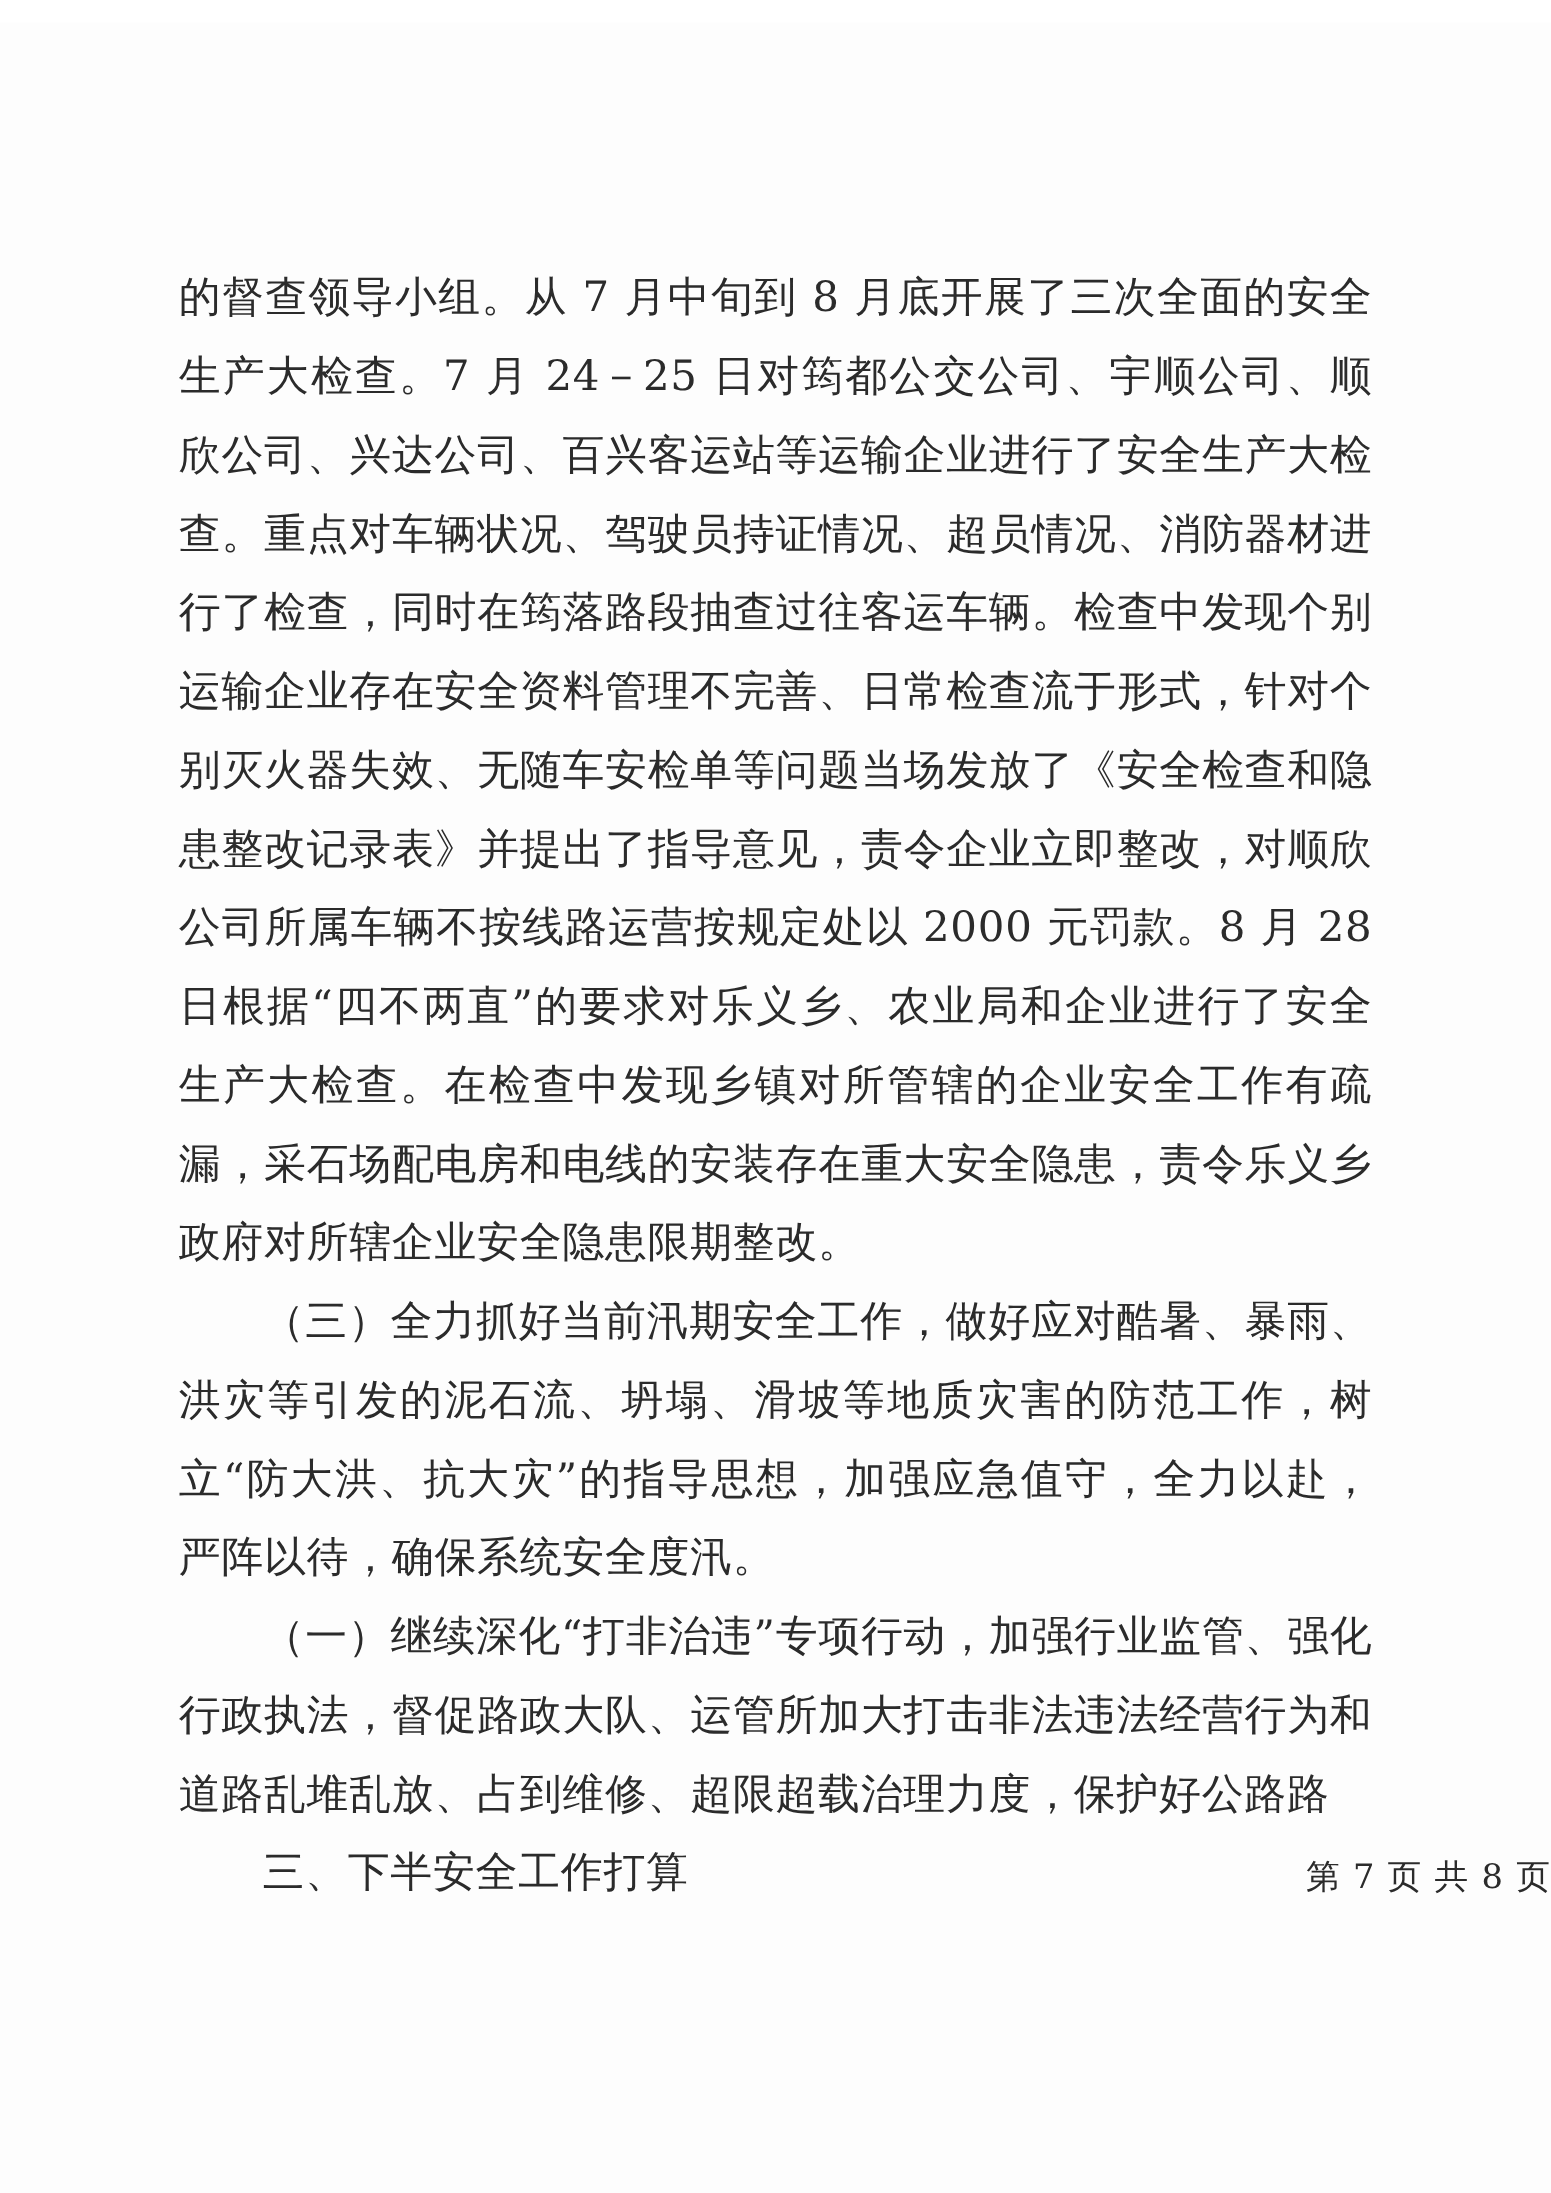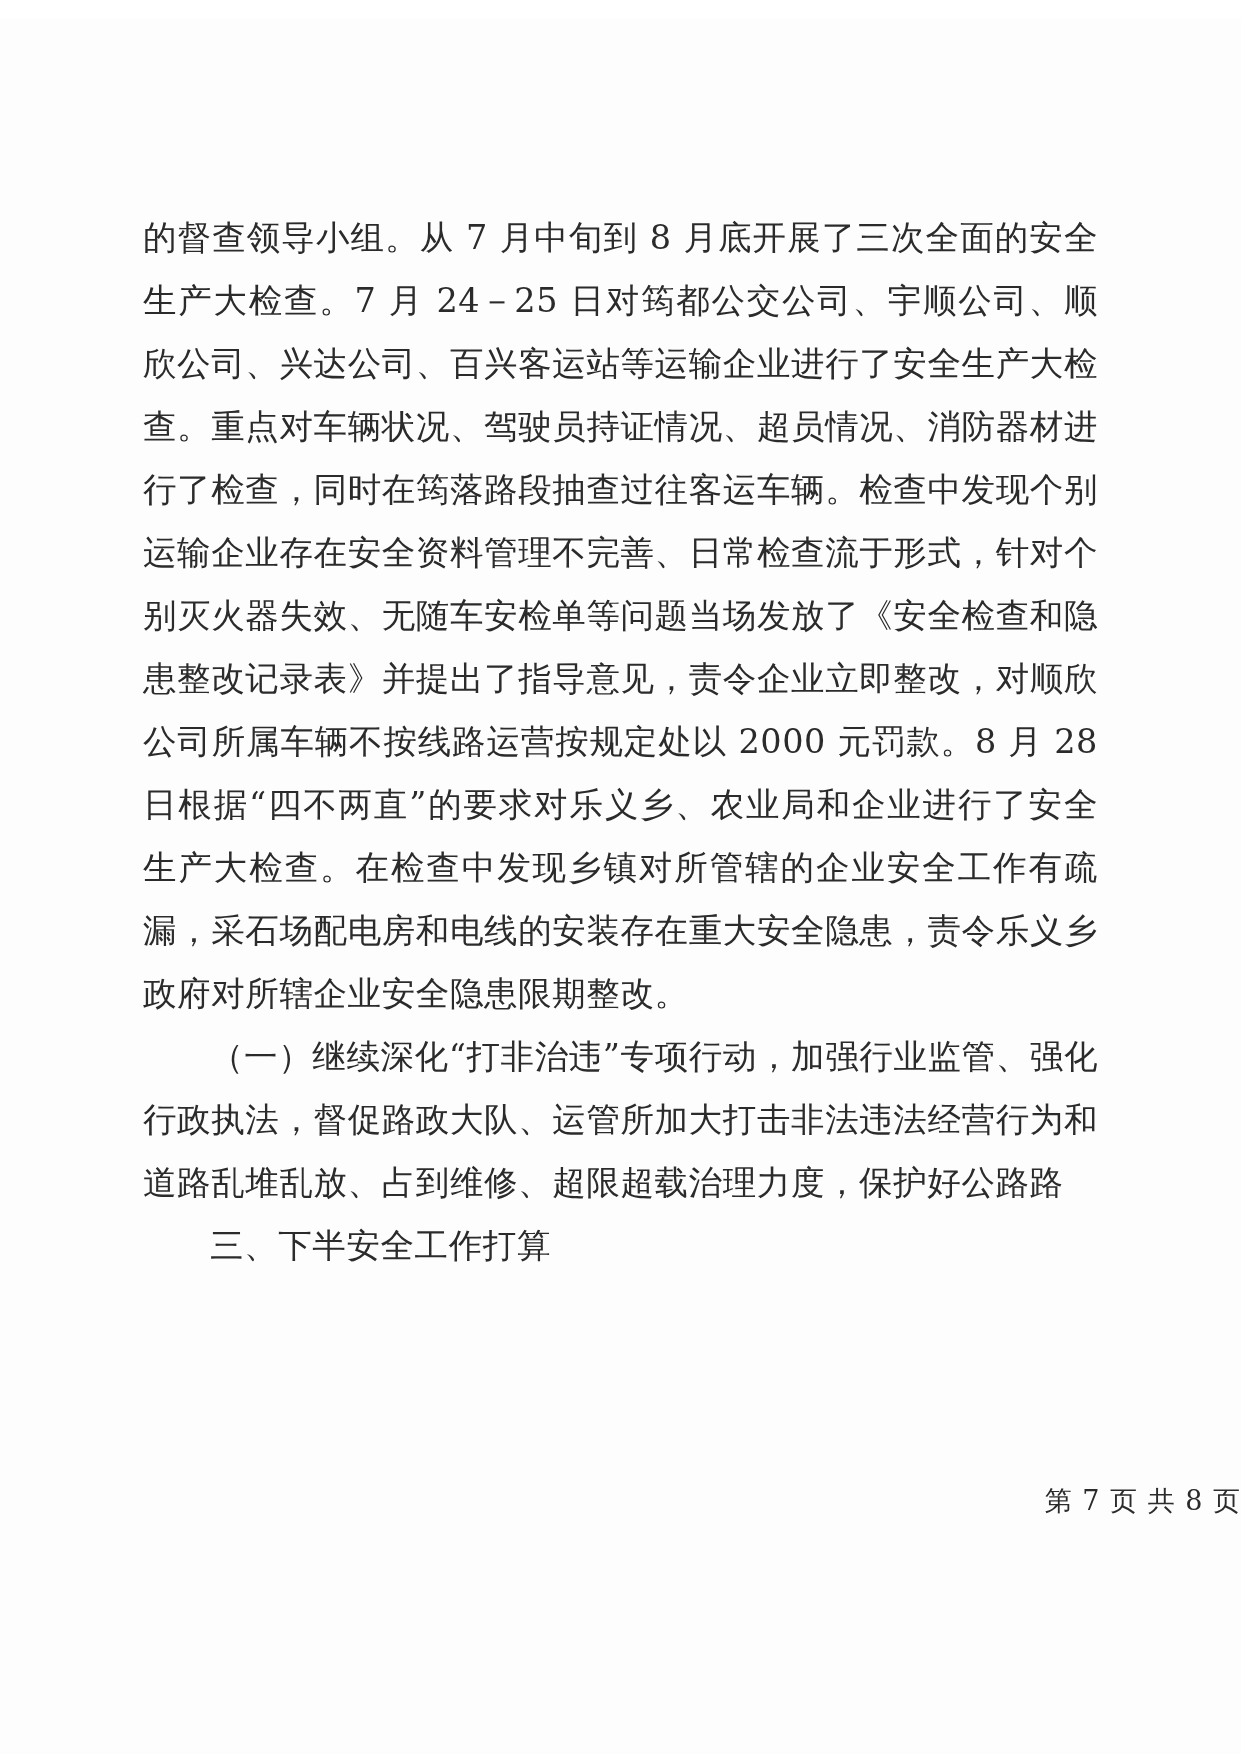--- a/index.html
+++ b/index.html
@@ -56,19 +56,20 @@
     letter-spacing: 1px;
   }
 </style>
 </head>
 <body>
 
 <div class="page">
 
   <div class="content">
     <p class="para">的督查领导小组。从 7 月中旬到 8 月底开展了三次全面的安全生产大检查。7 月 24－25 日对筠都公交公司、宇顺公司、顺欣公司、兴达公司、百兴客运站等运输企业进行了安全生产大检查。重点对车辆状况、驾驶员持证情况、超员情况、消防器材进行了检查，同时在筠落路段抽查过往客运车辆。检查中发现个别运输企业存在安全资料管理不完善、日常检查流于形式，针对个别灭火器失效、无随车安检单等问题当场发放了《安全检查和隐患整改记录表》并提出了指导意见，责令企业立即整改，对顺欣公司所属车辆不按线路运营按规定处以 2000 元罚款。8 月 28 日根据“四不两直”的要求对乐义乡、农业局和企业进行了安全生产大检查。在检查中发现乡镇对所管辖的企业安全工作有疏漏，采石场配电房和电线的安装存在重大安全隐患，责令乐义乡政府对所辖企业安全隐患限期整改。</p>
+    <p class="para indent">（三）全力抓好当前汛期安全工作，做好应对酷暑、暴雨、洪灾等引发的泥石流、坍塌、滑坡等地质灾害的防范工作，树立“防大洪、抗大灾”的指导思想，加强应急值守，全力以赴，严阵以待，确保系统安全度汛。</p>
     <p class="para indent">（一）继续深化“打非治违”专项行动，加强行业监管、强化行政执法，督促路政大队、运管所加大打击非法违法经营行为和道路乱堆乱放、占到维修、超限超载治理力度，保护好公路路</p>
     <p class="para indent">三、下半安全工作打算</p>
   </div>
 
   <div class="footer">第 7 页  共 8 页</div>
 
 </div>
 
 </body></html>

